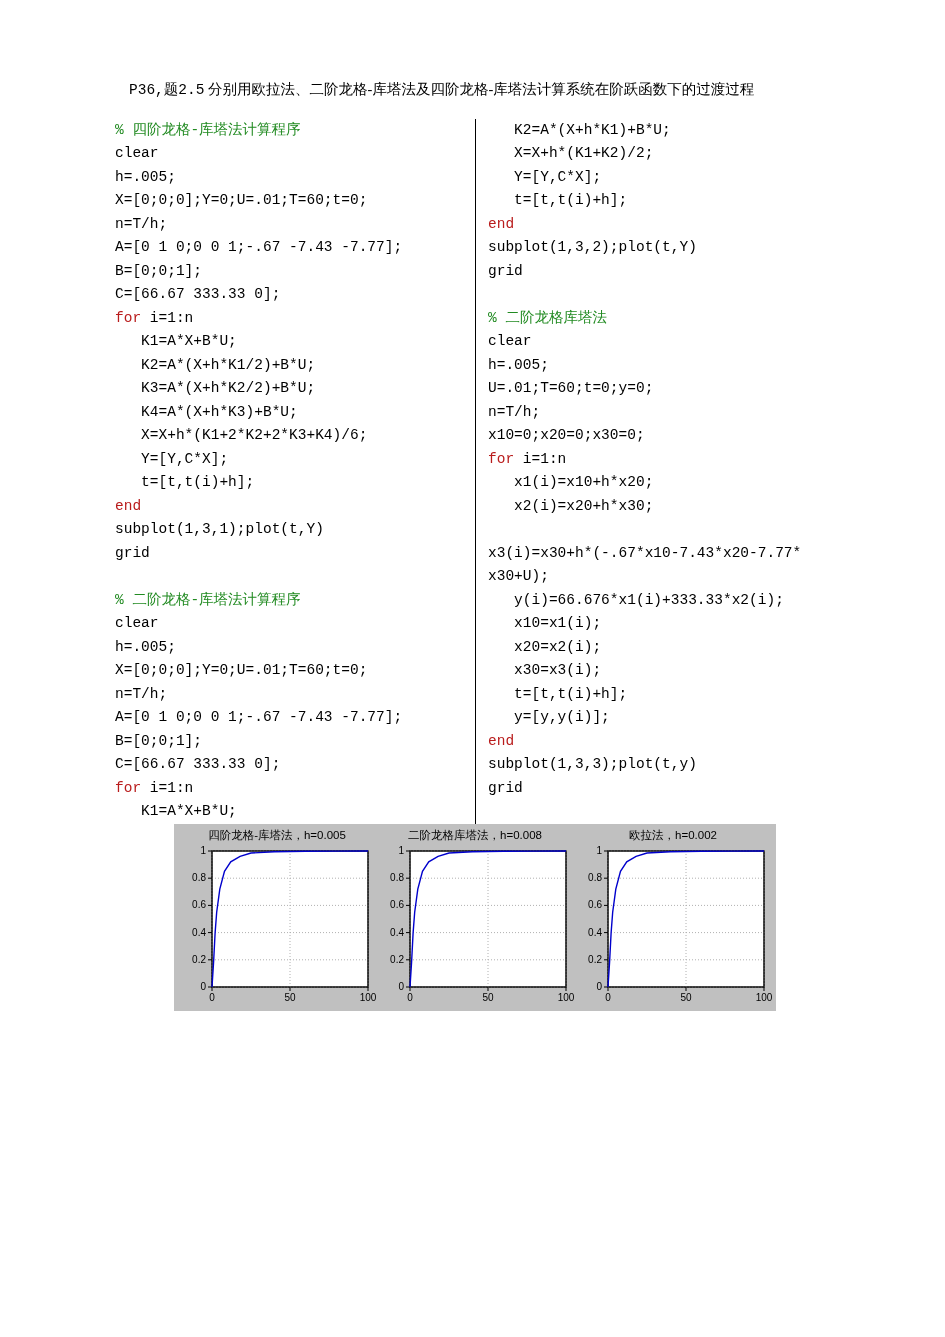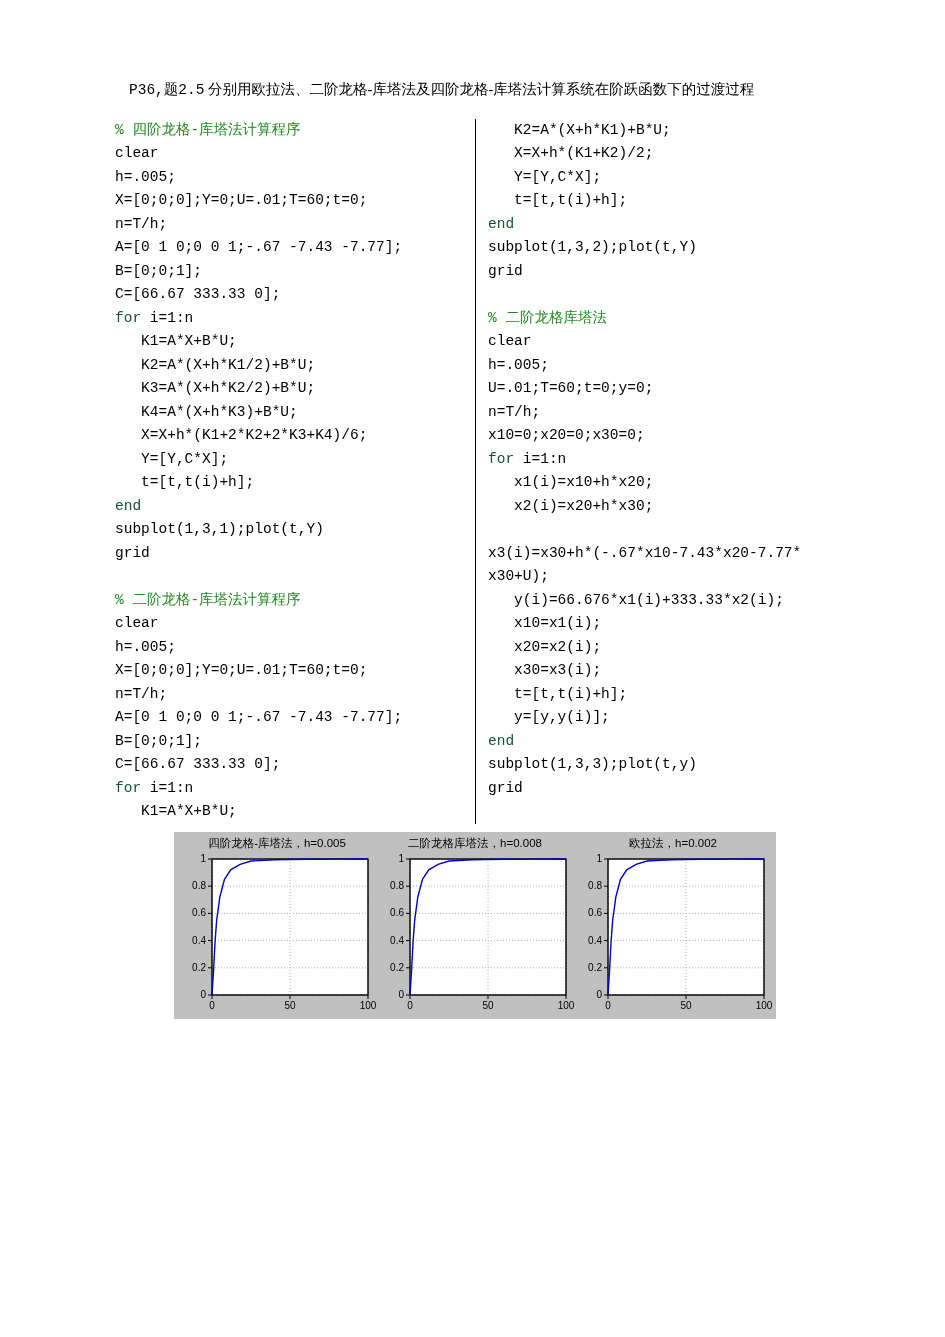--- a/index.html
+++ b/index.html
@@ -39,41 +39,41 @@
   .separator {
     width: 0;
     border-left: 1px solid #000;
     margin: 0 12px 0 10px;
     flex-shrink: 0;
   }
   .code-col.right {
     flex: 1;
   }
   .comment { color: #228B22; }
-  .kw { color: #14532d; text-align: right; }
+  .kw { color: #b91c1c; text-align: right; }
 
   .caption {
     font-size: 14.5px;
     margin-top: 24px;
     margin-bottom: 10px;
   }
   .caption .lat {
     font-family: "Times New Roman", serif;
   }
 
   
   .chart-row {
     display: flex;
     flex-direction: row;
     justify-content: center;
     gap: 0;
     background: #c0c0c0;
     width: 598px;
     padding: 2px 2px 6px 2px;
-    margin: 8px auto;
+    margin: 0 auto;
   }
   .chart-cell {
     display: flex;
     flex-direction: column;
     align-items: center;
   }
   .chart-title {
     font-family: "SimSun","宋体",sans-serif;
     font-size: 11.5px;
     color: #000;

